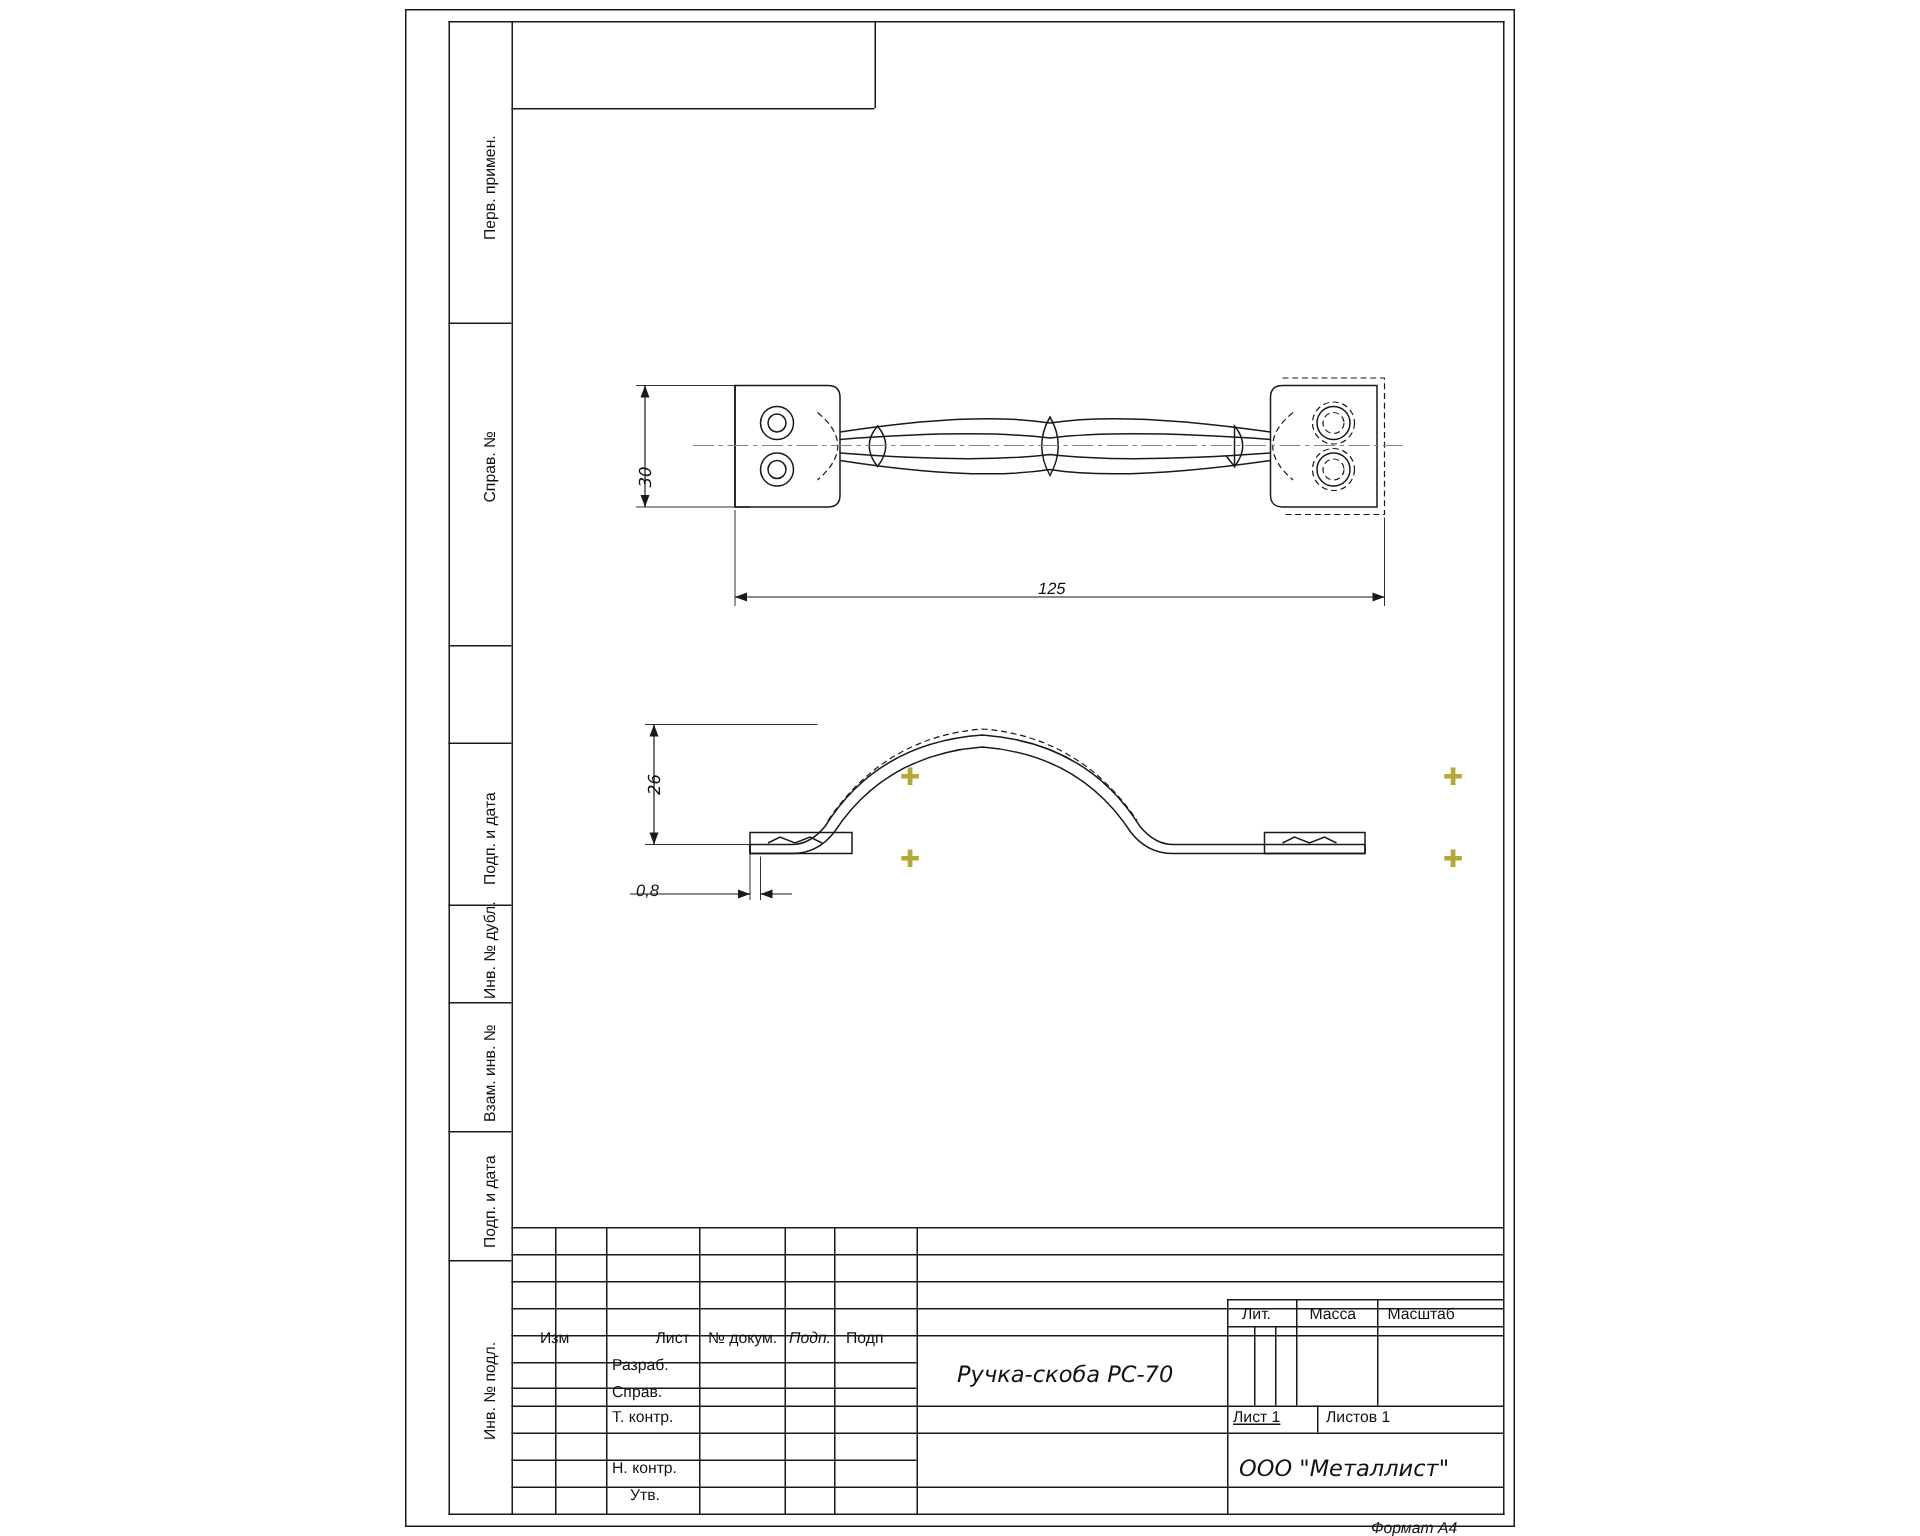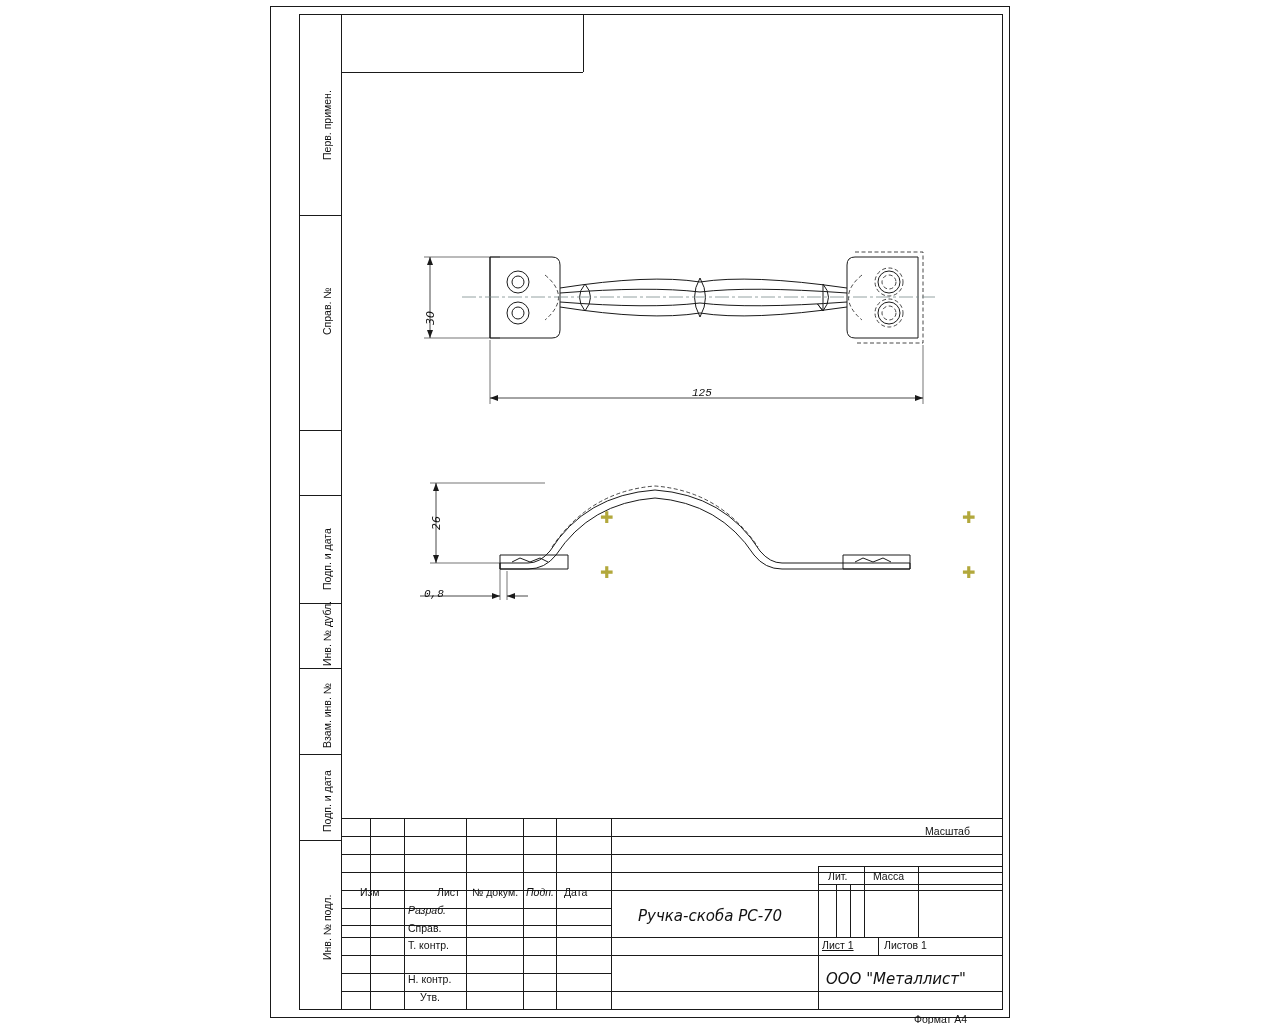--- a/index.html
+++ b/index.html
@@ -49,21 +49,21 @@
     position: absolute;
     font-size: 10.5px;
     color: #111;
     white-space: nowrap;
     transform-origin: 0 0;
     transform: rotate(-90deg);
     line-height: 1;
   }
   .dimtxt {
     position: absolute;
-    font-family: Liberation Mono, monospace;
+    font-family: Liberation Sans, sans-serif;
     font-style: italic;
     font-size: 11px;
     color: #111;
     white-space: nowrap;
   }
   .dimtxt-v {
     position: absolute;
     font-family: "DejaVu Sans", sans-serif;
     font-style: italic;
     font-size: 11px;
@@ -86,20 +86,21 @@
     font-style: italic;
     font-size: 15px;
     color: #111;
     white-space: nowrap;
   }
   .format-txt {
     position: absolute;
     font-size: 10.5px;
     color: #111;
     white-space: nowrap;
+    font-style: italic;
   }
   svg { display: block; }
   .marker {
     position: absolute;
     color: #b2a83c;
     font-size: 16px;
     line-height: 1;
     font-family: "DejaVu Sans", sans-serif;
   }
 </style>
@@ -256,31 +257,31 @@
   <div class="ln lnh" style="left:818px; top:866px; width:184px; height:1px;"></div>
   <div class="ln lnh" style="left:818px; top:884px; width:184px; height:1px;"></div>
   <div class="ln lnv" style="left:836px; top:884px; width:1px; height:53px;"></div>
   <div class="ln lnv" style="left:850px; top:884px; width:1px; height:53px;"></div>
   <div class="ln lnv" style="left:878px; top:937px; width:1px; height:18px;"></div>
 
   <div class="lbl" style="left:346px; top:887px;margin-left:14px;">Изм</div>
   <div class="lbl" style="left:437px; top:887px;">Лист</div>
   <div class="lbl" style="left:472px; top:887px;">№ докум.</div>
   <div class="lbl" style="left:526px; top:887px;font-style:italic;">Подп.</div>
-  <div class="lbl" style="left:564px; top:887px;">Дата</div>
-
-  <div class="lbl" style="left:408px; top:905px;font-style:italic;">Разраб.</div>
+  <div class="lbl" style="left:564px; top:887px;">Подп</div>
+
+  <div class="lbl" style="left:408px; top:905px;">Разраб.</div>
   <div class="lbl" style="left:408px; top:923px;">Справ.</div>
   <div class="lbl" style="left:408px; top:940px;">Т. контр.</div>
   <div class="lbl" style="left:408px; top:974px;">Н. контр.</div>
   <div class="lbl" style="left:420px; top:992px;">Утв.</div>
 
   <div class="lbl" style="left:828px; top:871px;text-align:right;">Лит.</div>
   <div class="lbl" style="left:873px; top:871px;">Масса</div>
-  <div class="lbl" style="left:925px; top:826px;">Масштаб</div>
+  <div class="lbl" style="left:925px; top:871px;">Масштаб</div>
 
   <div class="lbl" style="left:822px; top:940px;text-decoration:underline;">Лист 1</div>
   <div class="lbl" style="left:884px; top:940px;text-align:center;">Листов 1</div>
 
   <div class="title-txt" style="left:638px; top:907px;">Ручка-скоба РС-70</div>
   <div class="company-txt" style="left:826px; top:970px;">ООО "Металлист"</div>
 
   <div class="format-txt" style="left:914px; top:1013px;">Формат А4</div>
 
 </div>

